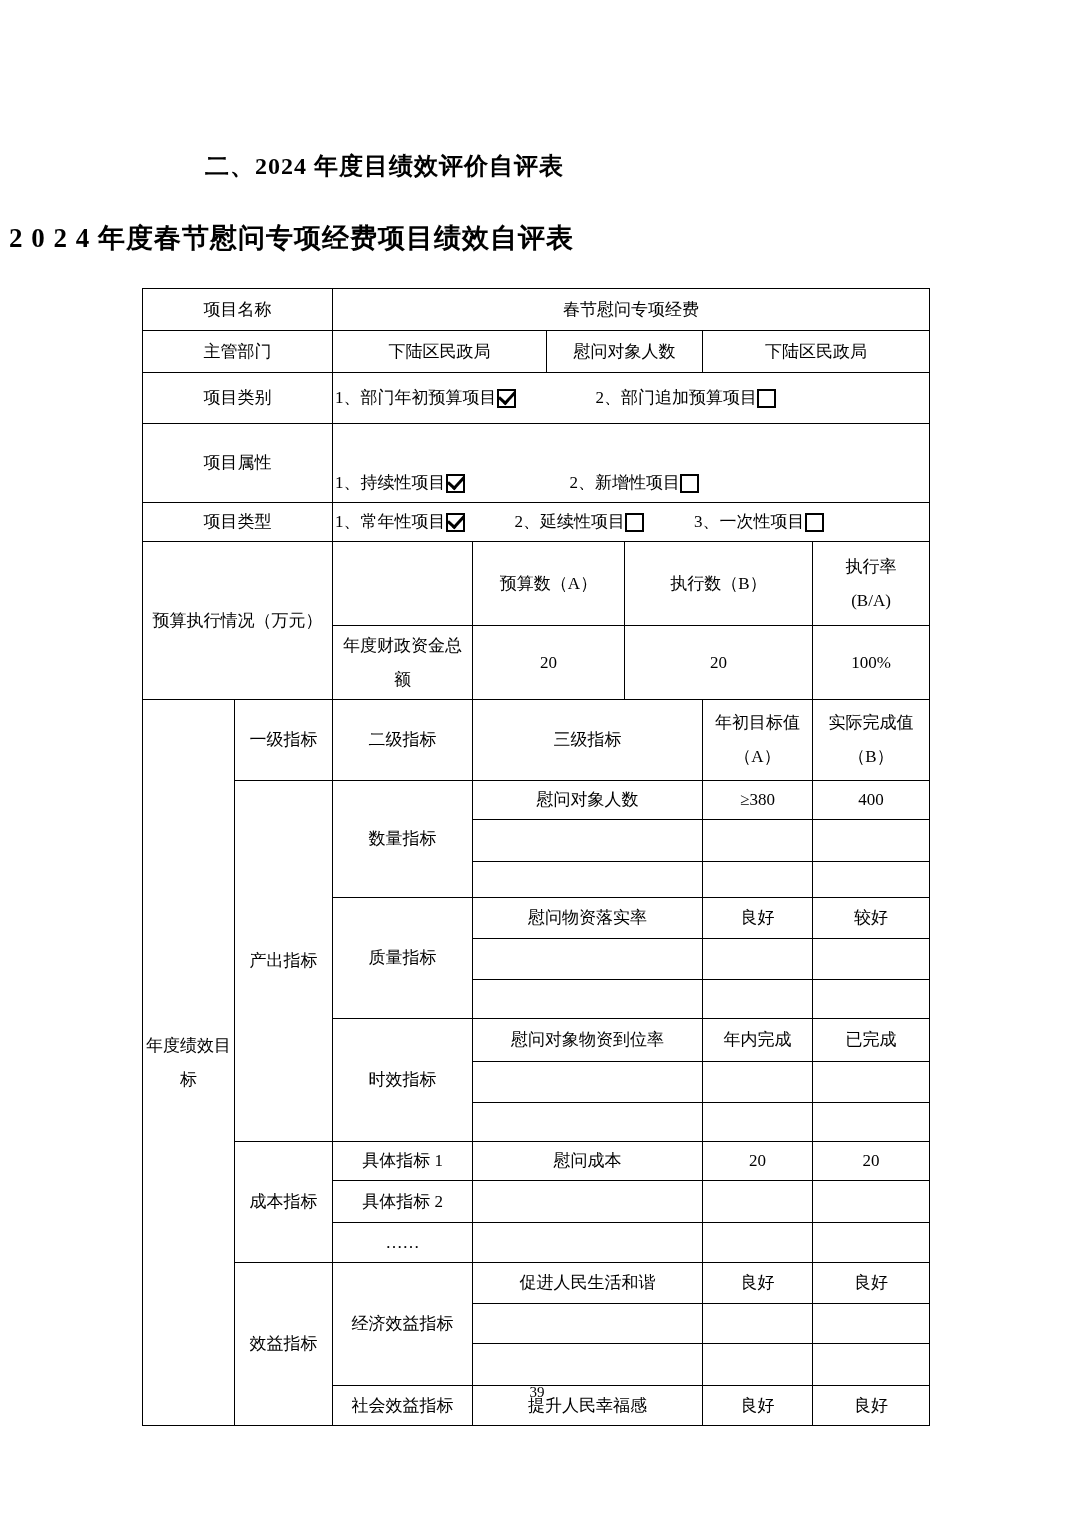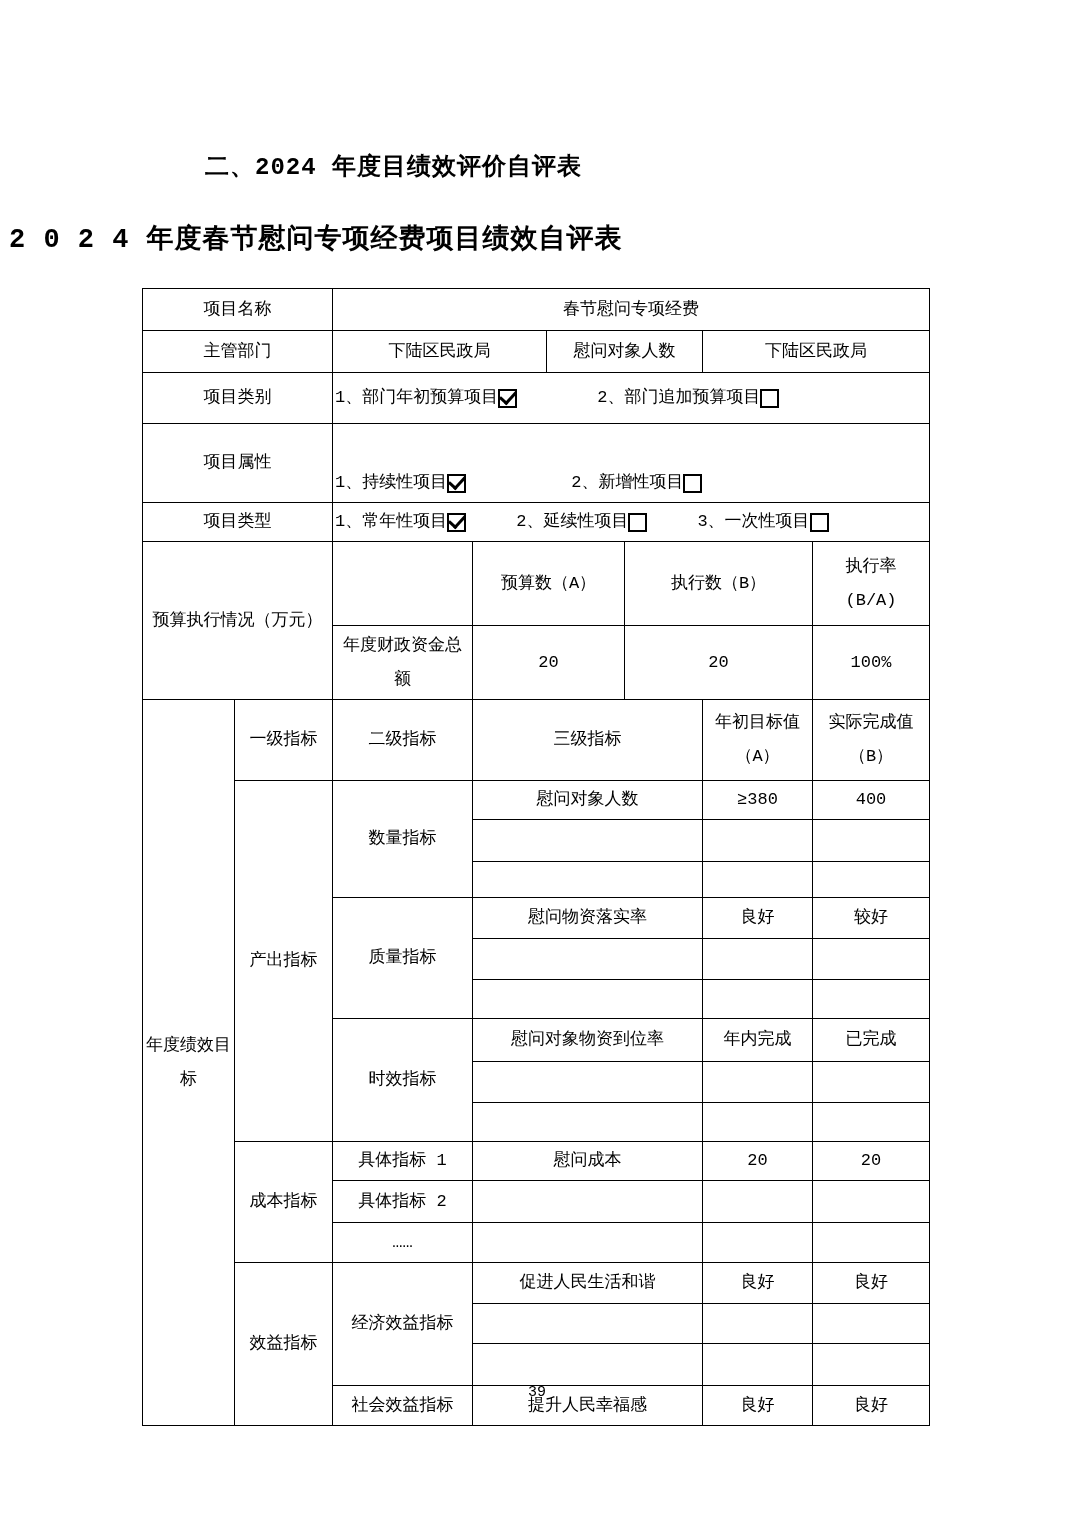--- a/index.html
+++ b/index.html
@@ -1,18 +1,18 @@
 <!DOCTYPE html>
 <html lang="zh"><head>
 <meta charset="utf-8">
 <style>
   html,body{margin:0;padding:0;background:#fff;}
   .page{
     position:relative;width:1074px;height:1520px;background:#ffffff;
-    font-family:Liberation Mono, monospace;color:#000;
+    font-family:Liberation Serif, serif;color:#000;
     overflow:hidden;
   }
   .heading{
     position:absolute;left:205px;top:150px;margin:0;
     font-size:24px;font-weight:bold;letter-spacing:1px;
   }
   .table-title{
     position:absolute;left:9px;top:220px;width:100%;margin:0;
     text-align:left;font-size:27px;font-weight:bold;letter-spacing:1px;
   }

